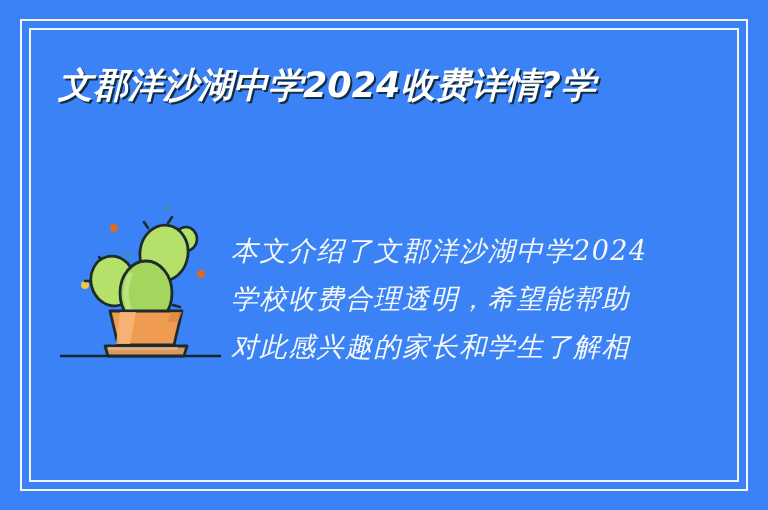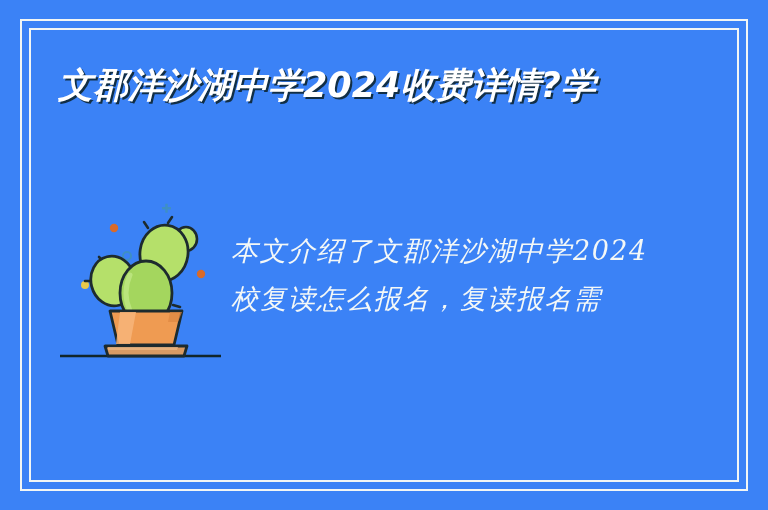--- a/index.html
+++ b/index.html
@@ -141,16 +141,17 @@
       <path d="M62 117 L78 117 L72 149 L58 149 Z" fill="#f7b57a" opacity="0.85"></path>
       <path d="M112 117 L124 117 L120 127 L110 127 Z" fill="#dd8742" opacity="0.7"></path>
 
       <path d="M47 151 L129 151 L126 161 L50 161 Z" fill="#d89a63" stroke="#1d2b2e" stroke-width="2.8" stroke-linejoin="round"></path>
       <path d="M50 152 L120 152 L119 155 L50 155 Z" fill="#eab683" opacity="0.8"></path>
     </svg>
   </div>
 
   <div class="body-copy">
     <div class="body-line">本文介绍了文郡洋沙湖中学2024</div>
-    <div class="body-line">校复读怎么报名，复读报名需</div>
+    <div class="body-line">学校收费合理透明，希望能帮助</div>
+    <div class="body-line">对此感兴趣的家长和学生了解相</div>
   </div>
 
 </div>
 
 </body></html>

